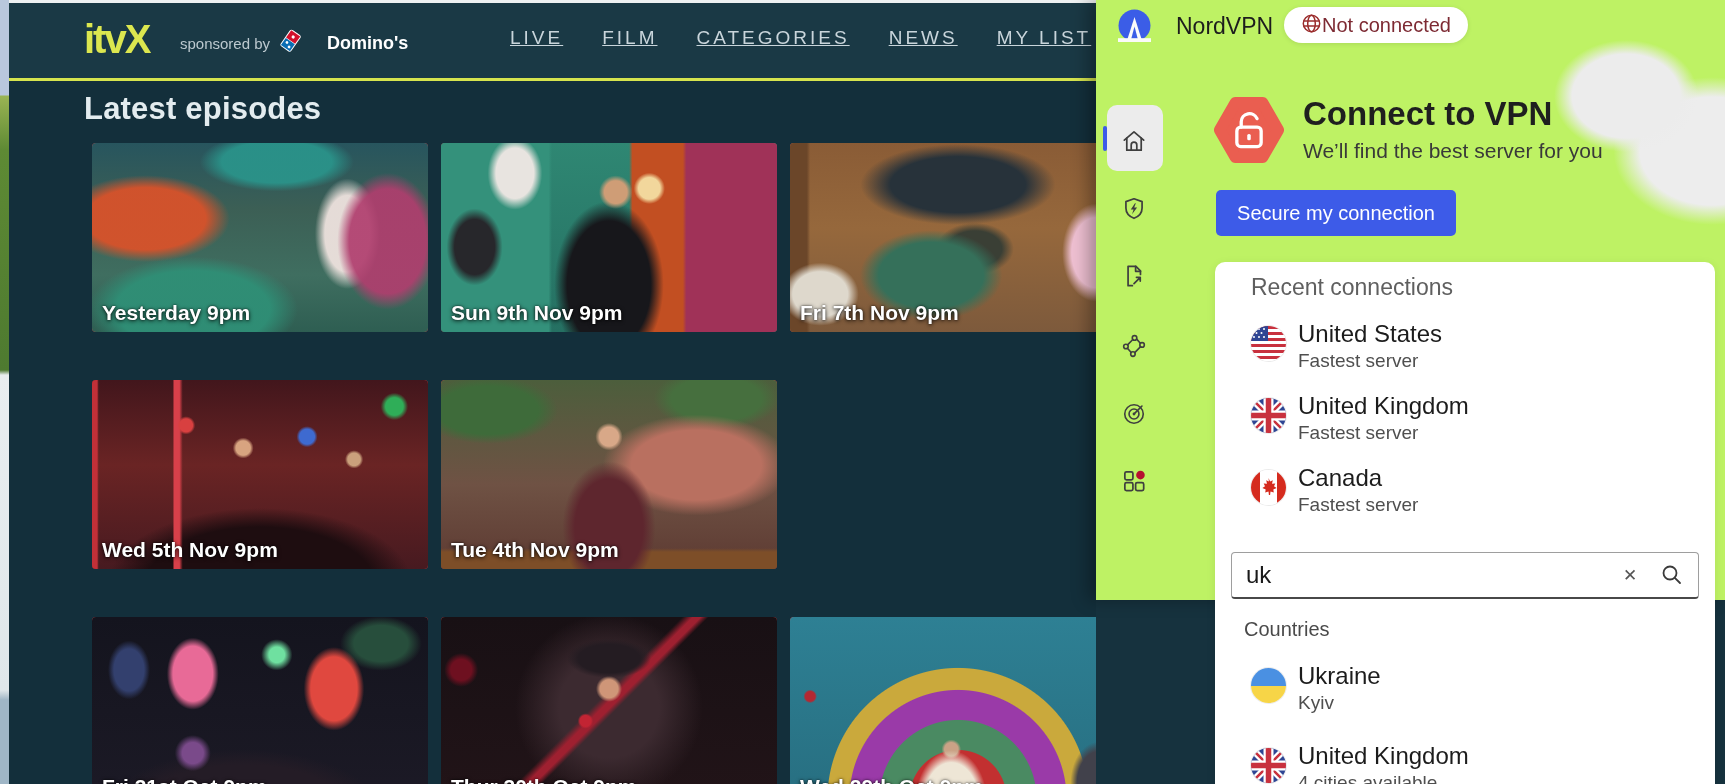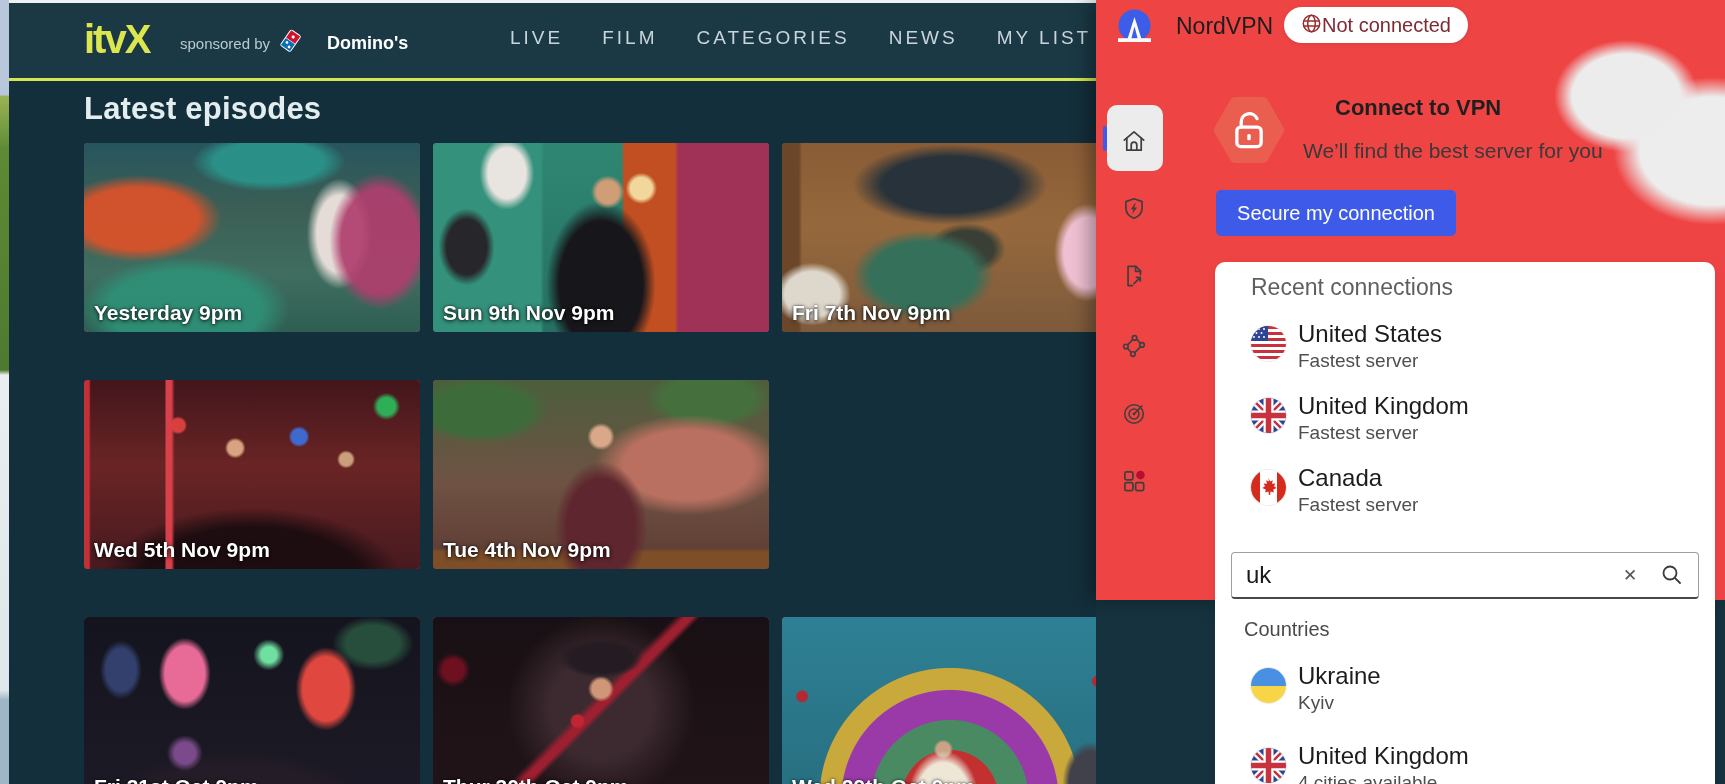--- a/index.html
+++ b/index.html
@@ -14,26 +14,26 @@
   
   #itvx { position:absolute; left:9px; top:0; width:1087px; height:784px; overflow:hidden; background:#132f3b; }
   #itvx-topline { position:absolute; left:0; top:0; width:100%; height:3px; background:#eef1f2; }
   #itvx-header { position:absolute; left:0; top:3px; width:100%; height:75px; background:#1a3945; }
   #itvx-logo { position:absolute; left:75px; top:14px; font-size:40px; font-weight:800; letter-spacing:-2px; color:#dce74f; cursor:pointer; }
   #sponsor { position:absolute; left:171px; top:26px; display:flex; align-items:center; gap:9px; }
   #sponsor-text { font-size:15px; color:#bcc9cf; }
   #dominos { display:flex; align-items:center; gap:24px; cursor:pointer; }
   #dominos-name { font-size:18px; font-weight:700; color:#fff; }
   #itvx-nav { position:absolute; left:501px; top:24px; display:flex; gap:39px; }
-  .nav-item { font-size:19px; letter-spacing:3px; color:#c9d5db; font-weight:500; cursor:pointer; white-space:nowrap; }
+  .nav-item { font-size:19px; letter-spacing:3px; color:#c9d5db; font-weight:500; cursor:pointer; white-space:nowrap;text-decoration:underline; }
   #itvx-accentline { position:absolute; left:0; top:78px; width:100%; height:3px; background:#d6e44e; }
   #latest-heading { position:absolute; left:75px; top:91px; font-size:31px; font-weight:700; color:#e3ecef; letter-spacing:.2px; }
 
   
-  .tile { position:absolute; width:336px; height:189px; border-radius:4px; overflow:hidden; cursor:pointer; background:#ef4444; }
+  .tile { position:absolute; width:336px; height:189px; border-radius:4px; overflow:hidden; cursor:pointer; background:#ef4444;margin-left:8px; }
   .tile-art { position:absolute; inset:0; }
   .ep-label { position:absolute; left:10px; bottom:7px; z-index:2; font-size:21px; font-weight:700; color:#fff;
     text-shadow:0 1px 4px rgba(0,0,0,.85), 0 0 2px rgba(0,0,0,.6); }
   .c1 { left:75px; }  .c2 { left:424px; }  .c3 { left:773px; }
   .r1 { top:143px; }  .r2 { top:380px; }  .r3 { top:617px; }
 
   .t1 { background:
     radial-gradient(ellipse 70px 95px at 88% 52%, rgba(176,62,110,.92) 0 55%, rgba(176,62,110,0) 72%),
     radial-gradient(ellipse 50px 85px at 76% 48%, rgba(238,226,222,.95) 0 45%, rgba(238,226,222,0) 65%),
     radial-gradient(ellipse 120px 62px at 16% 40%, rgba(216,82,42,.95) 0 50%, rgba(216,82,42,0) 70%),
@@ -104,41 +104,41 @@
     radial-gradient(ellipse 50px 72px at 48% 98%, #eee6d6 0 55%, rgba(238,230,214,0) 72%),
     radial-gradient(circle 15px at 48% 70%, #caa286 0 45%, rgba(202,162,134,0) 65%),
     radial-gradient(ellipse 40px 58px at 92% 88%, #41414b 0 55%, rgba(65,65,75,0) 72%),
     radial-gradient(ellipse 36px 12px at 92% 97%, #dcab2a 0 60%, rgba(220,171,42,0) 78%),
     radial-gradient(circle 9px at 6% 42%, #b42832 0 55%, rgba(180,40,50,0) 75%),
     radial-gradient(circle 9px at 94% 34%, #b42832 0 55%, rgba(180,40,50,0) 75%),
     radial-gradient(circle at 50% 96%, #c23030 0 48px, #4a8a62 49px 78px, #9a3aa8 79px 108px, #caa93c 109px 130px, rgba(0,0,0,0) 131px),
     linear-gradient(180deg,#2e8094 0%,#276e80 100%); }
 
   
-  #nord { position:absolute; left:1096px; top:0; width:629px; height:600px; background:#ef4444; z-index:5;
+  #nord { position:absolute; left:1096px; top:0; width:629px; height:600px; background:#bef264; z-index:5;
     box-shadow:-8px 0 16px rgba(0,0,0,.30); }
   #nord-deco { position:absolute; right:0; top:30px; width:260px; height:220px; pointer-events:none;
     background:radial-gradient(ellipse 90px 70px at 62% 30%, #ececec 0 60%, rgba(236,236,236,0) 80%),
                radial-gradient(ellipse 120px 90px at 95% 55%, #ededed 0 60%, rgba(237,237,237,0) 82%); }
   #nord-logo { position:absolute; left:22px; top:9px; width:33px; height:33px; }
   #nord-name { position:absolute; left:80px; top:13px; font-size:23px; color:#1d1d1d; }
   #status-badge { position:absolute; left:188px; top:7px; height:36px; display:flex; align-items:center; gap:0;
     padding:0 17px; background:#fff; border-radius:18px; box-shadow:0 1px 5px rgba(0,0,0,.10); }
   #status-text { font-size:20px; color:#7d2a33; }
 
   
   #nord-sidebar { position:absolute; left:0; top:50px; width:75px; height:734px; }
   .side-item { position:absolute; left:24px; width:28px; height:28px; cursor:pointer; }
   #side-selected-bg { position:absolute; left:11px; top:55px; width:56px; height:66px; border-radius:10px; background:#ececec; }
   #side-indicator { position:absolute; left:7px; top:76px; width:4px; height:25px; border-radius:2px; background:#3d5be8; }
   .side-icon svg { width:28px; height:28px; }
 
   
   #hex-wrap { position:absolute; left:116px; top:95px; width:74px; height:70px; }
-  #hero-title { position:absolute; left:207px; top:95px; font-size:22px; font-weight:600; color:#1f1f1f;margin-left:32px; }
+  #hero-title { position:absolute; left:207px; top:95px; font-size:33px; font-weight:600; color:#1f1f1f; }
   #hero-sub { position:absolute; left:207px; top:139px; font-size:21px; color:#393939; }
   #connect-btn { position:absolute; left:120px; top:190px; width:240px; height:46px; background:#3d5be8; border:none;
     border-radius:5px; color:#fff; font-size:20px; font-family:"Liberation Sans",sans-serif; cursor:pointer; }
 
   
   #nord-card { position:absolute; left:119px; top:262px; width:500px; height:560px; background:#fff; border-radius:10px;
     box-shadow:0 2px 10px rgba(0,0,0,.08); }
   #recent-header { position:absolute; left:36px; top:12px; font-size:23px; color:#5f5f5f; }
   .conn-row { position:absolute; left:0; width:100%; height:64px; cursor:pointer; }
   .conn-flag { position:absolute; left:36px; top:4px; width:35px; height:35px; border-radius:50%; overflow:hidden;

